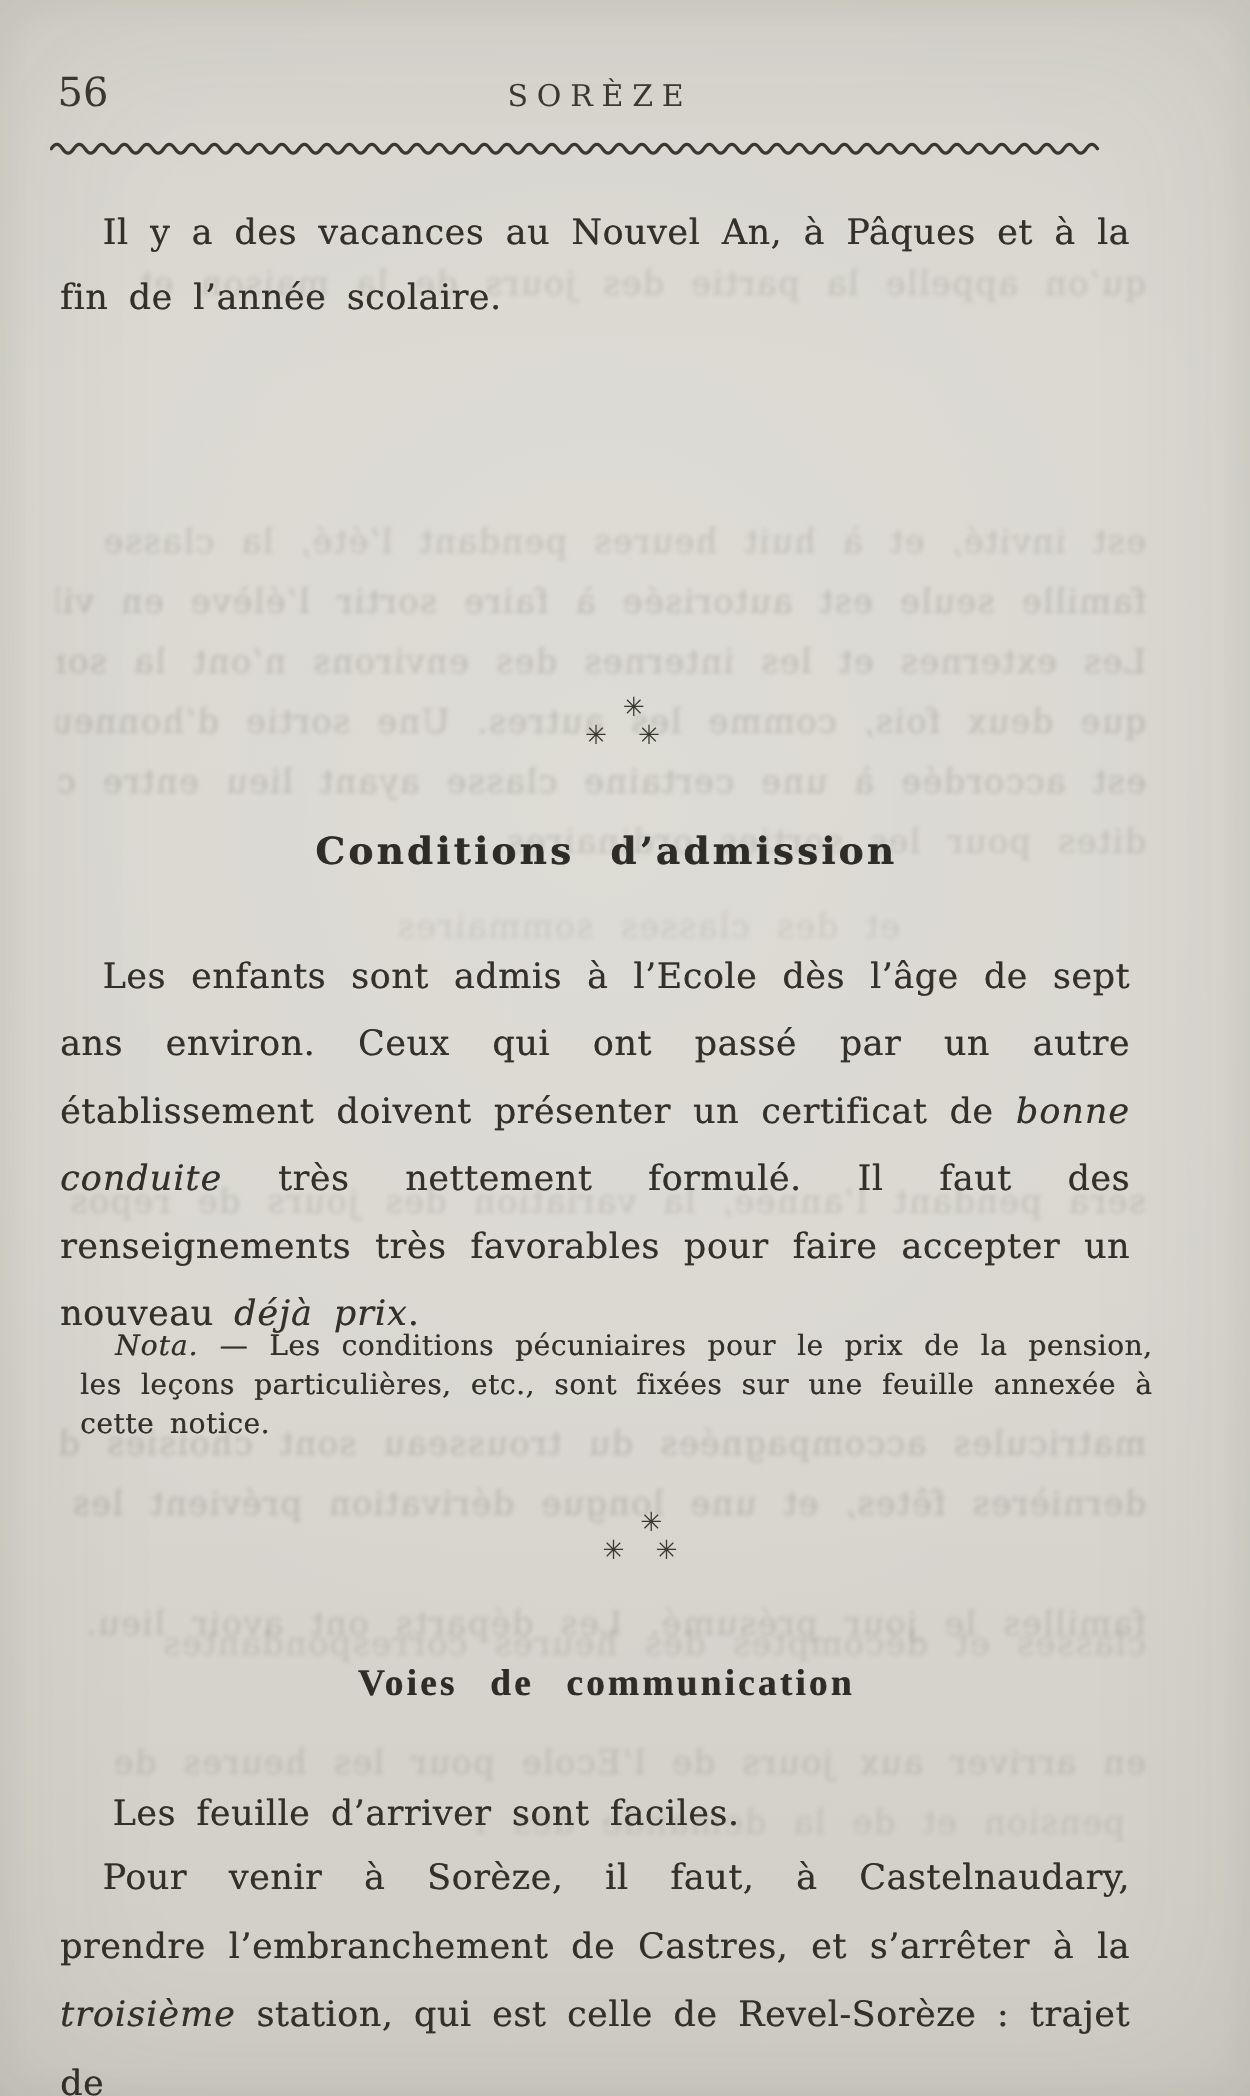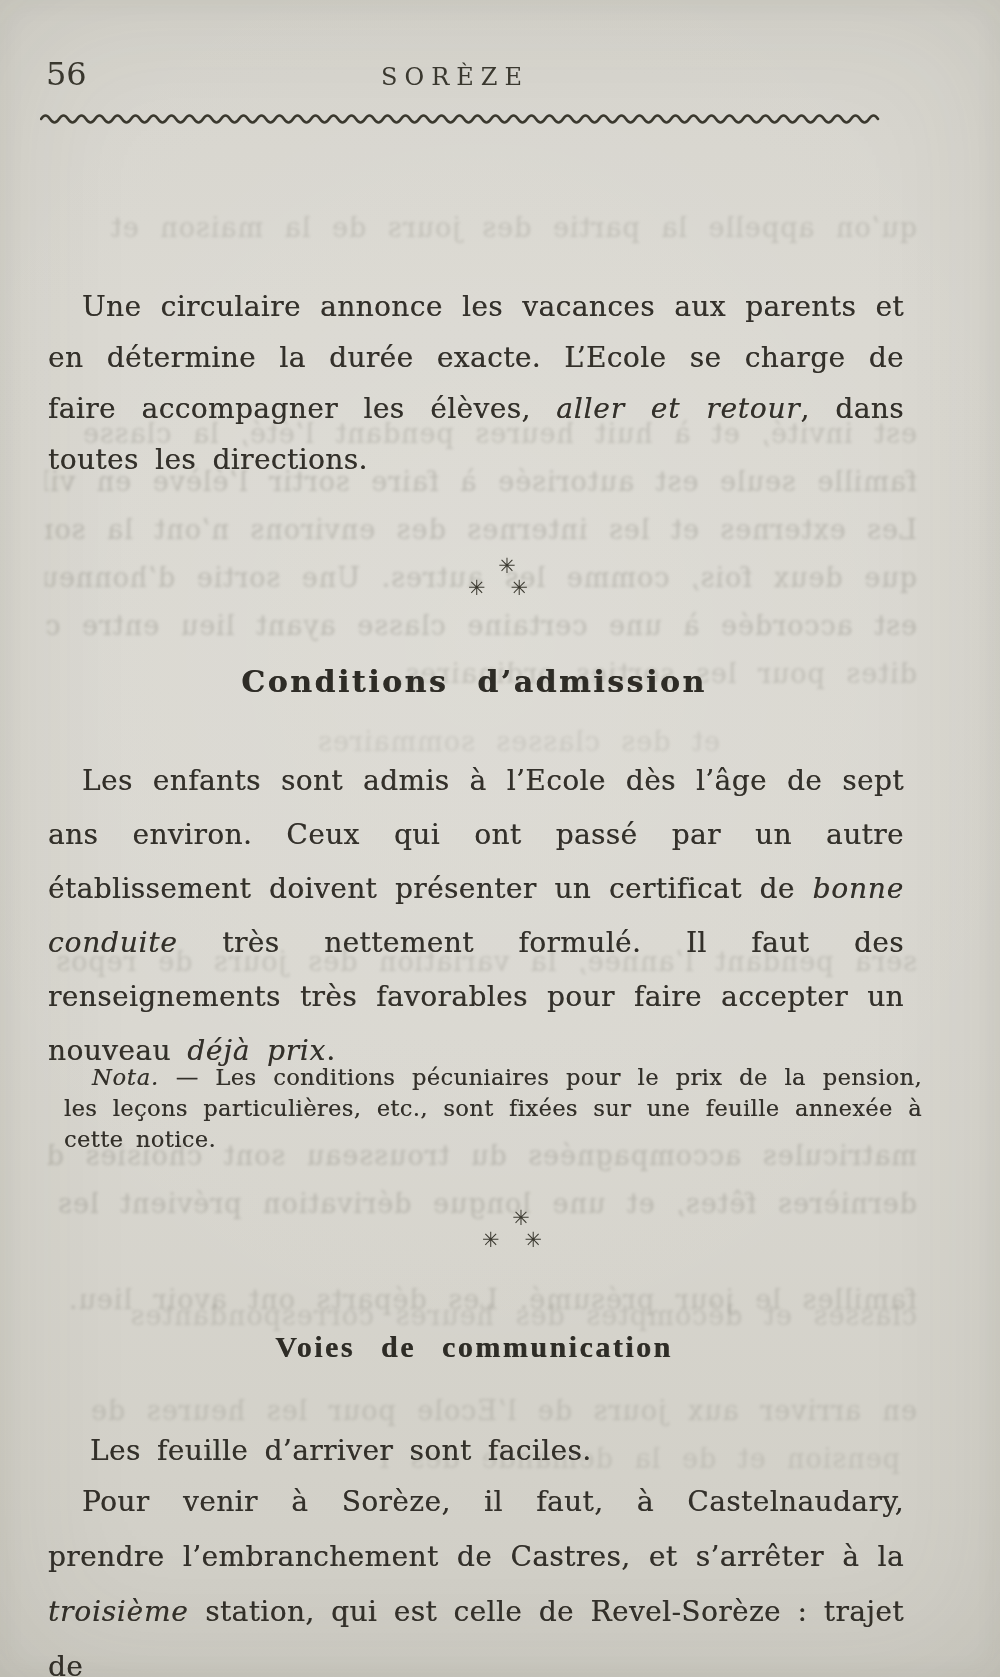--- a/index.html
+++ b/index.html
@@ -8,38 +8,38 @@
     background:
       radial-gradient(ellipse 900px 1100px at 48% 38%, rgba(255,255,255,0.10), rgba(255,255,255,0) 70%),
       linear-gradient(180deg,#d6d4cd 0%,#dad8d1 18%,#d9d7d0 62%,#d3d1c9 88%,#cfcdc5 100%);
     font-family:"DejaVu Serif",serif;color:#33302a;
   }
   #vignette{position:absolute;inset:0;pointer-events:none;z-index:3;
     box-shadow:inset 0 0 140px rgba(60,55,40,0.10), inset 0 0 30px rgba(60,55,40,0.05);}
   
   #page-number{position:absolute;left:46px;top:55px;font-size:32px;color:#3a382f;z-index:2;}
   #running-title{position:absolute;left:0;top:63px;width:910px;text-align:center;
-    font-size:24px;letter-spacing:7px;color:#3b3930;z-index:2;}
+    font-size:24px;letter-spacing:7px;color:#3b3930;z-index:2;padding-left:25px;}
   
   #divider{position:absolute;left:40px;top:110px;z-index:2;}
   
   .para{position:absolute;left:48px;width:856px;margin:0;z-index:2;
     font-size:28px;line-height:52px;text-align:justify;text-indent:34px;
     word-spacing:7px;letter-spacing:0.4px;color:#33302a;
     text-shadow:0.3px 0 0 rgba(51,48,42,0.65);}
   .para i{letter-spacing:0.8px;}
   #p1{top:160px;}
   #p2{top:281px;line-height:51px;}
   #p3{top:754px;line-height:54px;}
   #nota{top:1062px;left:64px;width:858px;font-size:22.5px;line-height:31px;
     text-indent:28px;word-spacing:5px;}
   #p4{top:1424px;line-height:54px;text-indent:42px;}
   #p5{top:1474px;line-height:55px;}
   
-  .section-heading{position:absolute;left:0;width:948px;margin:0;text-align:center;z-index:2;
+  .section-heading{position:absolute;left:11px;width:948px;margin:0;text-align:center;z-index:2;
     font-family:"DejaVu Serif",serif;font-weight:700;font-size:30px;
     letter-spacing:2.5px;word-spacing:16px;color:#2e2c26;
     text-shadow:0.4px 0 0 rgba(46,44,38,0.7);}
   #heading-admission{top:664px;}
   #heading-voies{top:1330px;font-family:Liberation Serif, serif;}
   
   .asterism{position:absolute;width:72px;text-align:center;z-index:2;color:#3a382f;
     font-family:"DejaVu Sans",sans-serif;font-size:21px;line-height:20px;}
   .asterism .a-top{display:block;margin-left:18px;}
   .asterism .a-row{display:flex;justify-content:space-between;padding:0 6px;margin-top:2px;}
@@ -74,22 +74,22 @@
       <p class="ghost" style="top: 1443px; left: 380px; width: 520px; opacity: 0.18;">pension et de la demande des familles</p>
     </div>
 
   <span id="page-number">56</span>
   <div id="running-title">SORÈZE</div>
 
   <svg id="divider" width="840" height="16" viewBox="0 0 840 16">
     <path d="M1 9 q4.5 -7 9 0 t9 0 t9 0 t9 0 t9 0 t9 0 t9 0 t9 0 t9 0 t9 0 t9 0 t9 0 t9 0 t9 0 t9 0 t9 0 t9 0 t9 0 t9 0 t9 0 t9 0 t9 0 t9 0 t9 0 t9 0 t9 0 t9 0 t9 0 t9 0 t9 0 t9 0 t9 0 t9 0 t9 0 t9 0 t9 0 t9 0 t9 0 t9 0 t9 0 t9 0 t9 0 t9 0 t9 0 t9 0 t9 0 t9 0 t9 0 t9 0 t9 0 t9 0 t9 0 t9 0 t9 0 t9 0 t9 0 t9 0 t9 0 t9 0 t9 0 t9 0 t9 0 t9 0 t9 0 t9 0 t9 0 t9 0 t9 0 t9 0 t9 0 t9 0 t9 0 t9 0 t9 0 t9 0 t9 0 t9 0 t9 0 t9 0 t9 0 t9 0 t9 0 t9 0 t9 0 t9 0 t9 0 t9 0 t9 0 t9 0 t9 0 t9 0 t9 0 t9 0" fill="none" stroke="#3b392f" stroke-width="2.6" stroke-linecap="round"></path>
   </svg>
 
+  <p class="para" id="p1"><span>Il y a des vacances au Nouvel An, à Pâques et à la fin de l’année scolaire.</span></p>
 
-  <p class="para" id="p2"><span>Une circulaire annonce les vacances aux parents et en détermine la durée exacte. L’Ecole se charge de faire accompagner les élèves, </span><i>aller et retour</i><span>, dans toutes les directions.</span></p>
 
   <div class="asterism" id="asterism-1">
     <span class="a-top">✳</span>
     <div class="a-row">
       <span>✳</span>
       <span>✳</span>
     </div>
   </div>
 
   <h2 class="section-heading" id="heading-admission">Conditions d’admission</h2>

